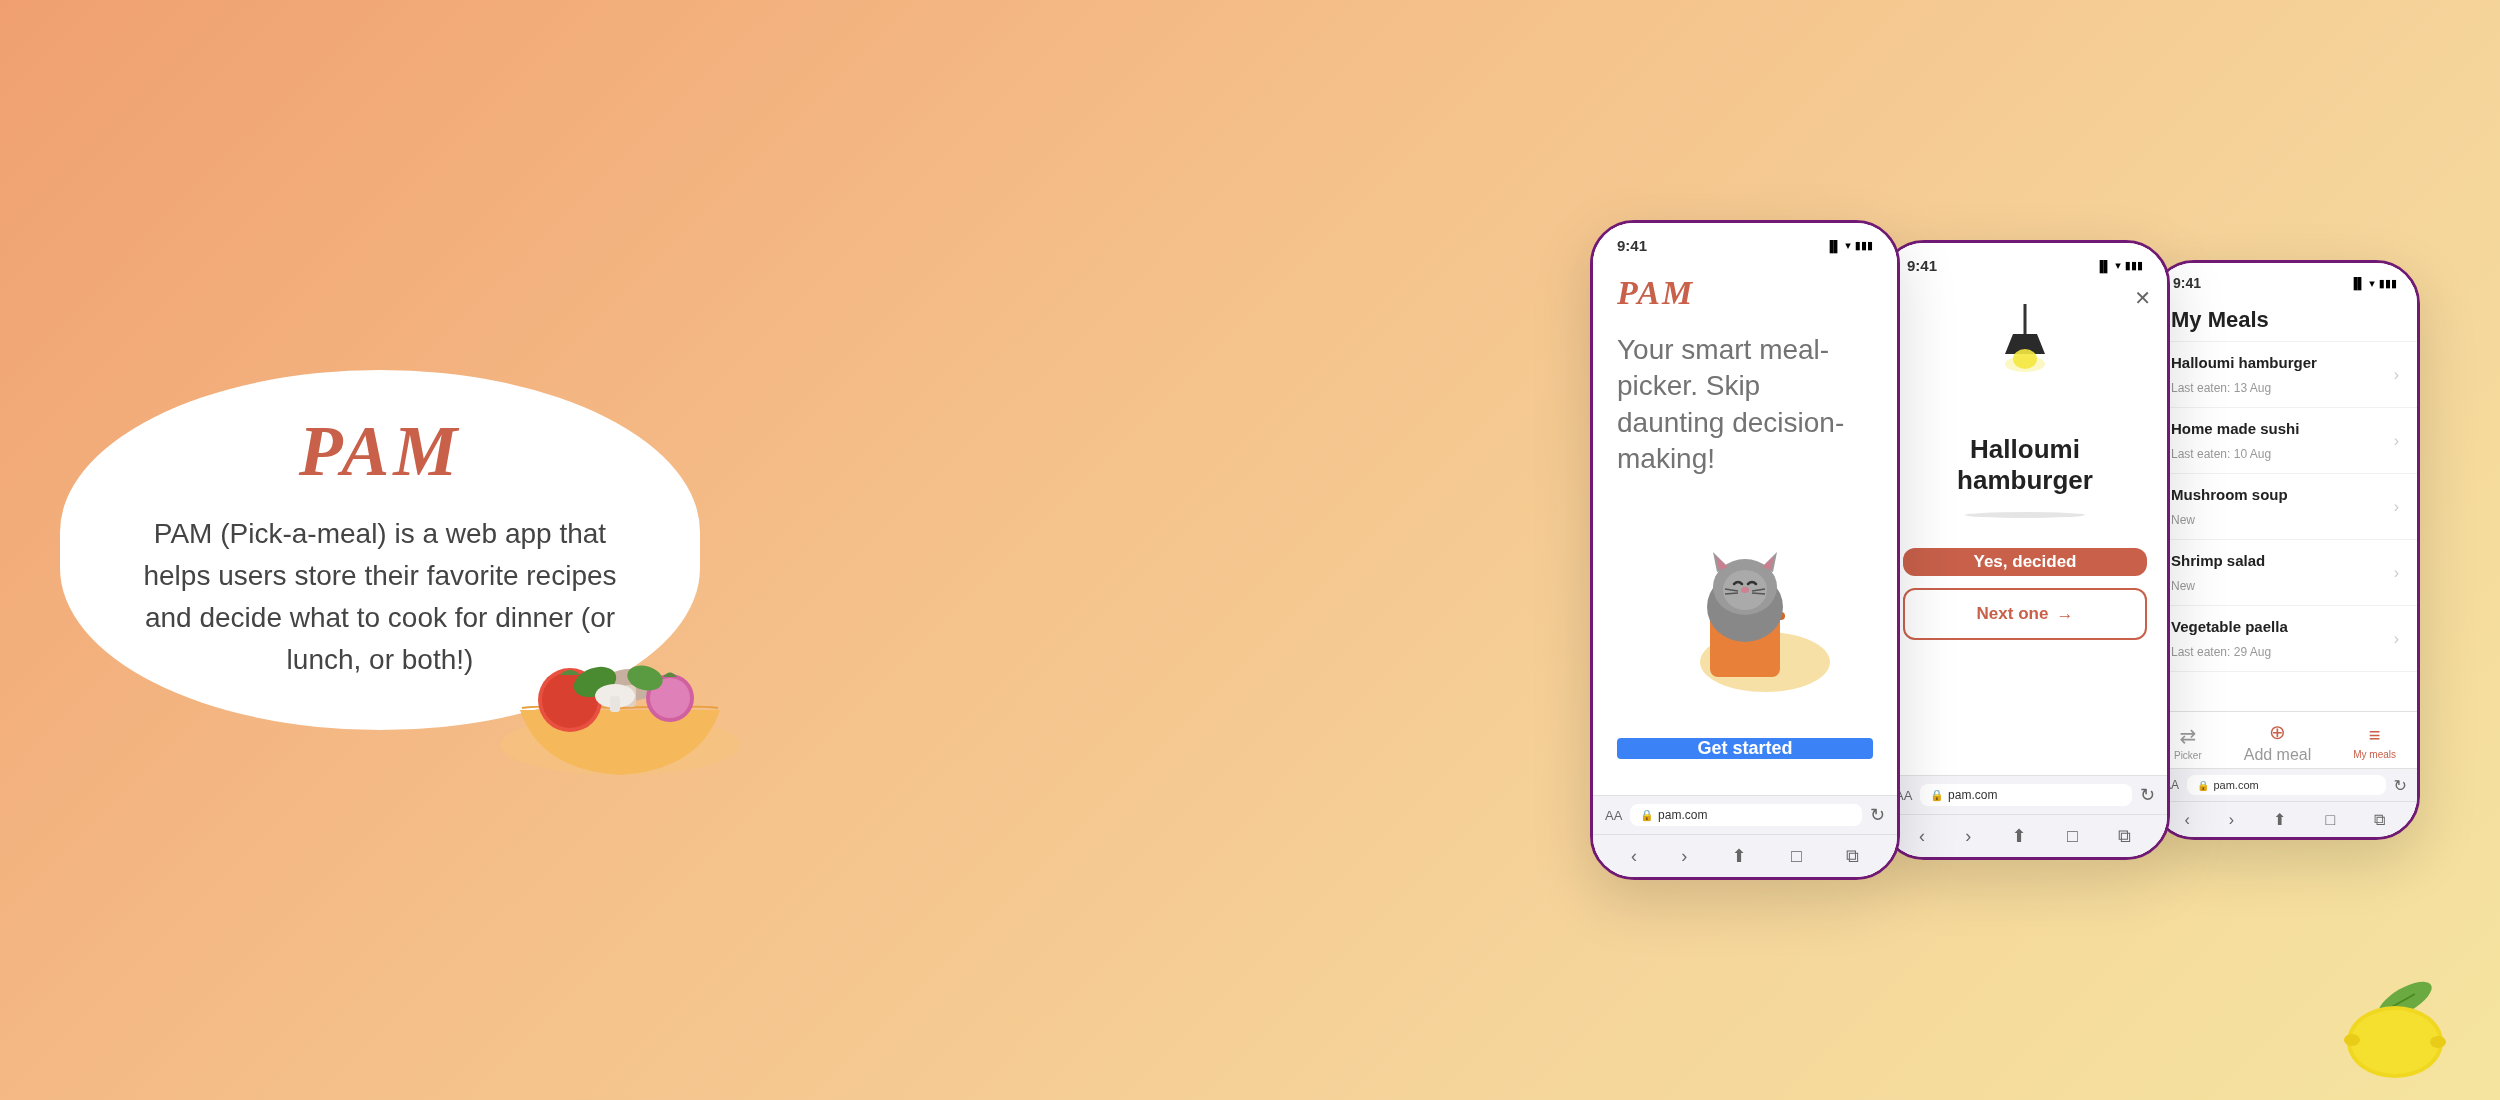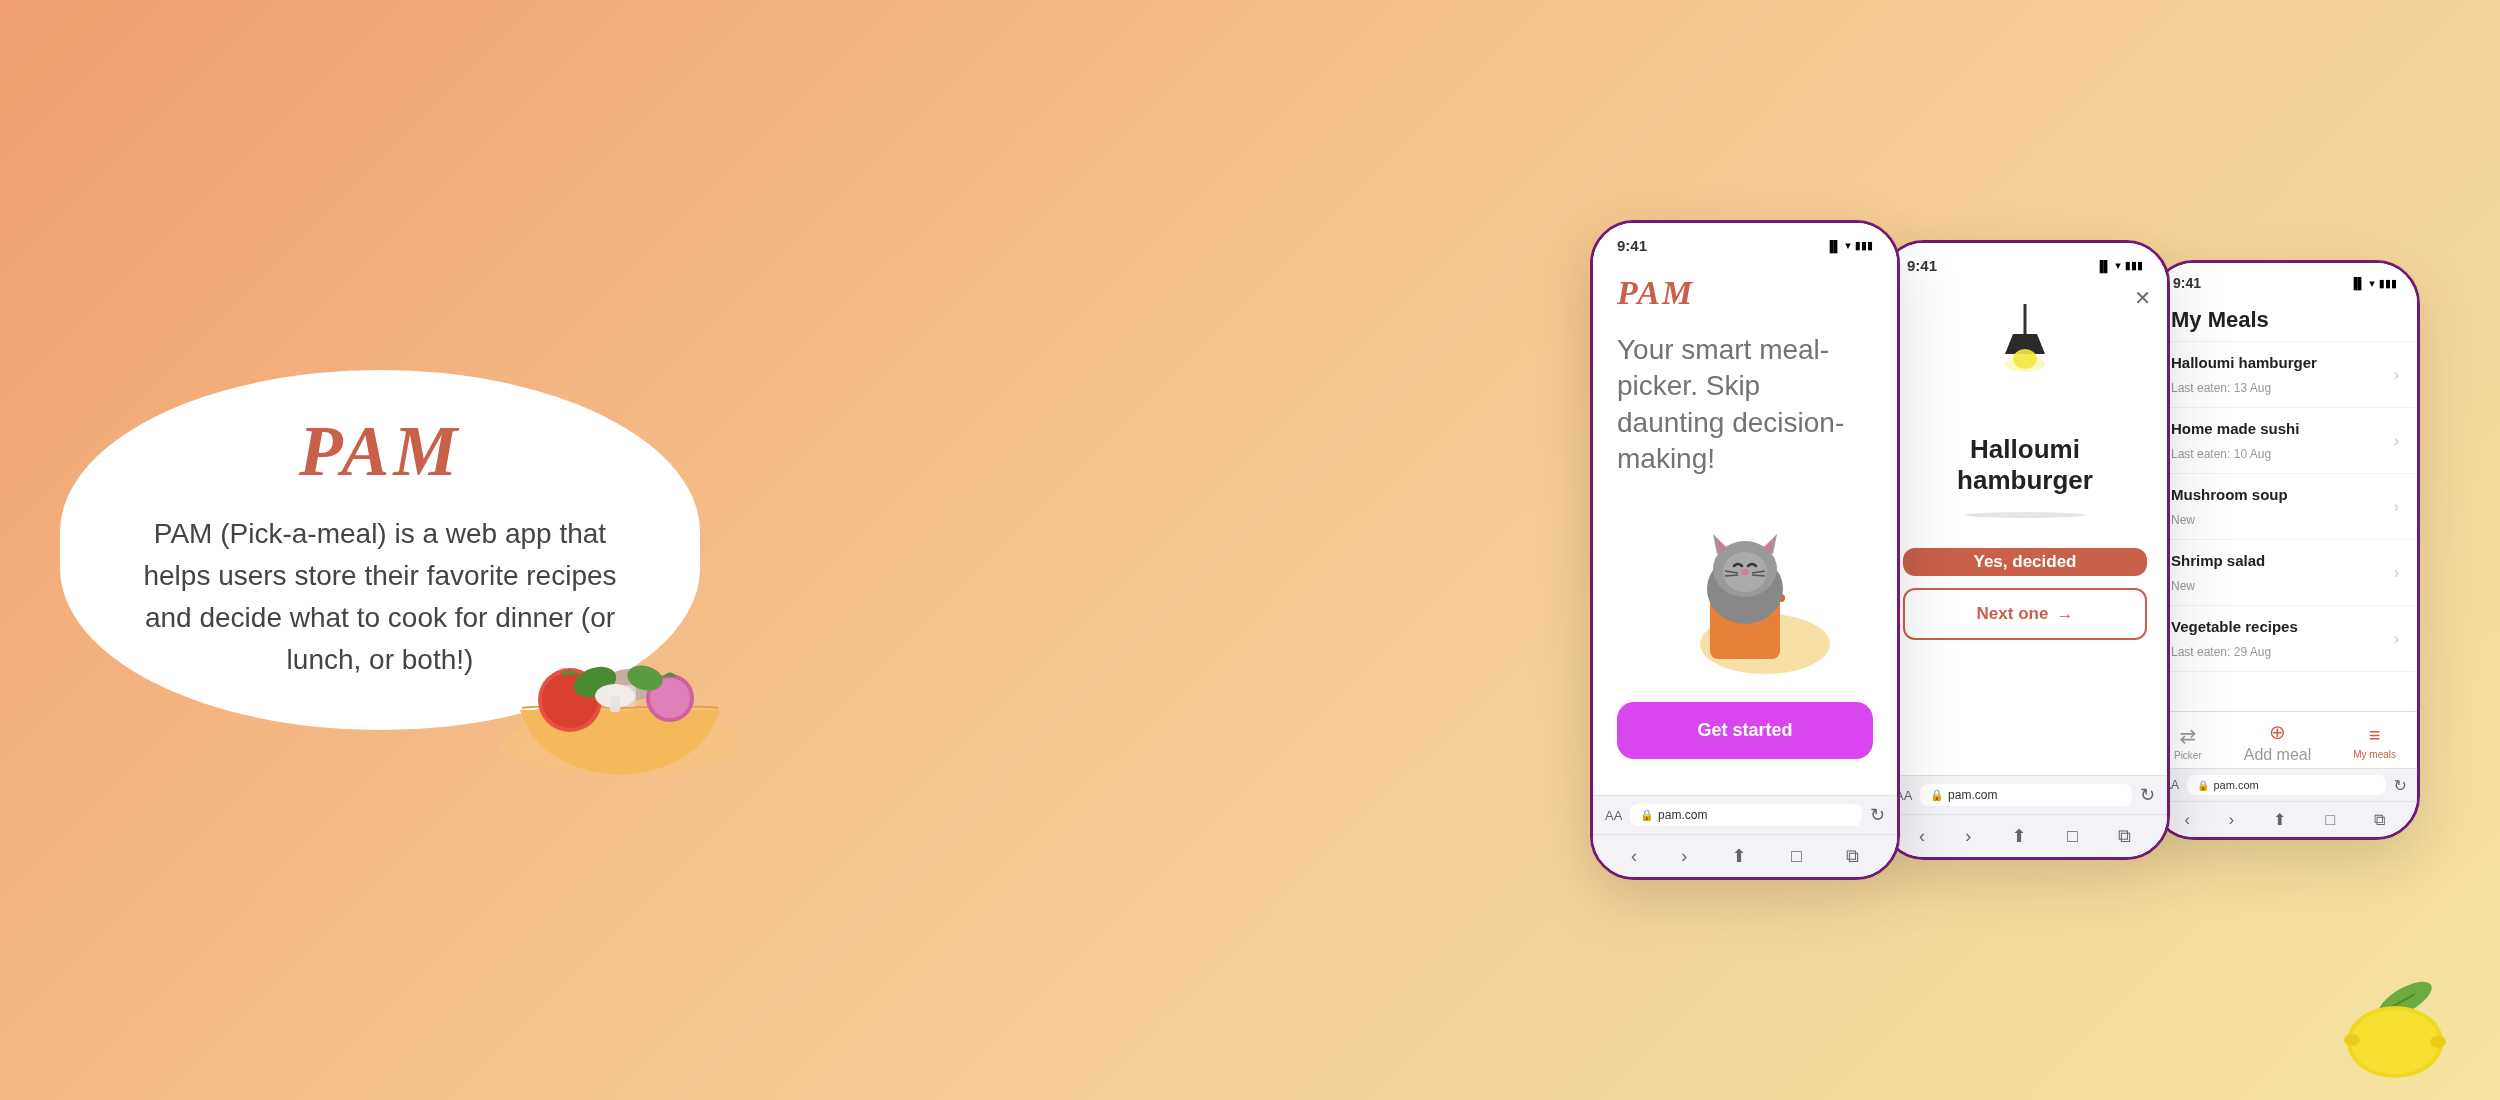--- a/index.html
+++ b/index.html
@@ -151,25 +151,24 @@
     }
 
     .mascot-area {
       flex: 1;
       display: flex;
       justify-content: center;
       align-items: center;
     }
 
     .get-started-btn {
-      background: #d946ef;
+      background: #3b82f6;
       color: white;
       border: none;
-      border-radius: 17px;
-      padding: 18px;
+      border-radius: 4px;
       font-size: 18px;
       font-weight: 600;
       text-align: center;
       margin-bottom: 16px;
       cursor: pointer;
     }
 
     
     .browser-bar {
       background: #f2f2f7;
@@ -576,21 +575,21 @@
         <div class="meal-list-item">
           <div class="meal-item-info">
             <div class="meal-item-name">Shrimp salad</div>
             <div class="meal-item-date">New</div>
           </div>
           <span class="meal-item-arrow">›</span>
         </div>
 
         <div class="meal-list-item">
           <div class="meal-item-info">
-            <div class="meal-item-name">Vegetable recipes</div>
+            <div class="meal-item-name">Vegetable paella</div>
             <div class="meal-item-date">Last eaten: 29 Aug</div>
           </div>
           <span class="meal-item-arrow">›</span>
         </div>
       </div>
 
       <div class="tab-bar">
         <div class="tab-item">
           <span class="tab-icon">⇄</span>
           <span style="font-size:10px;">Picker</span>

